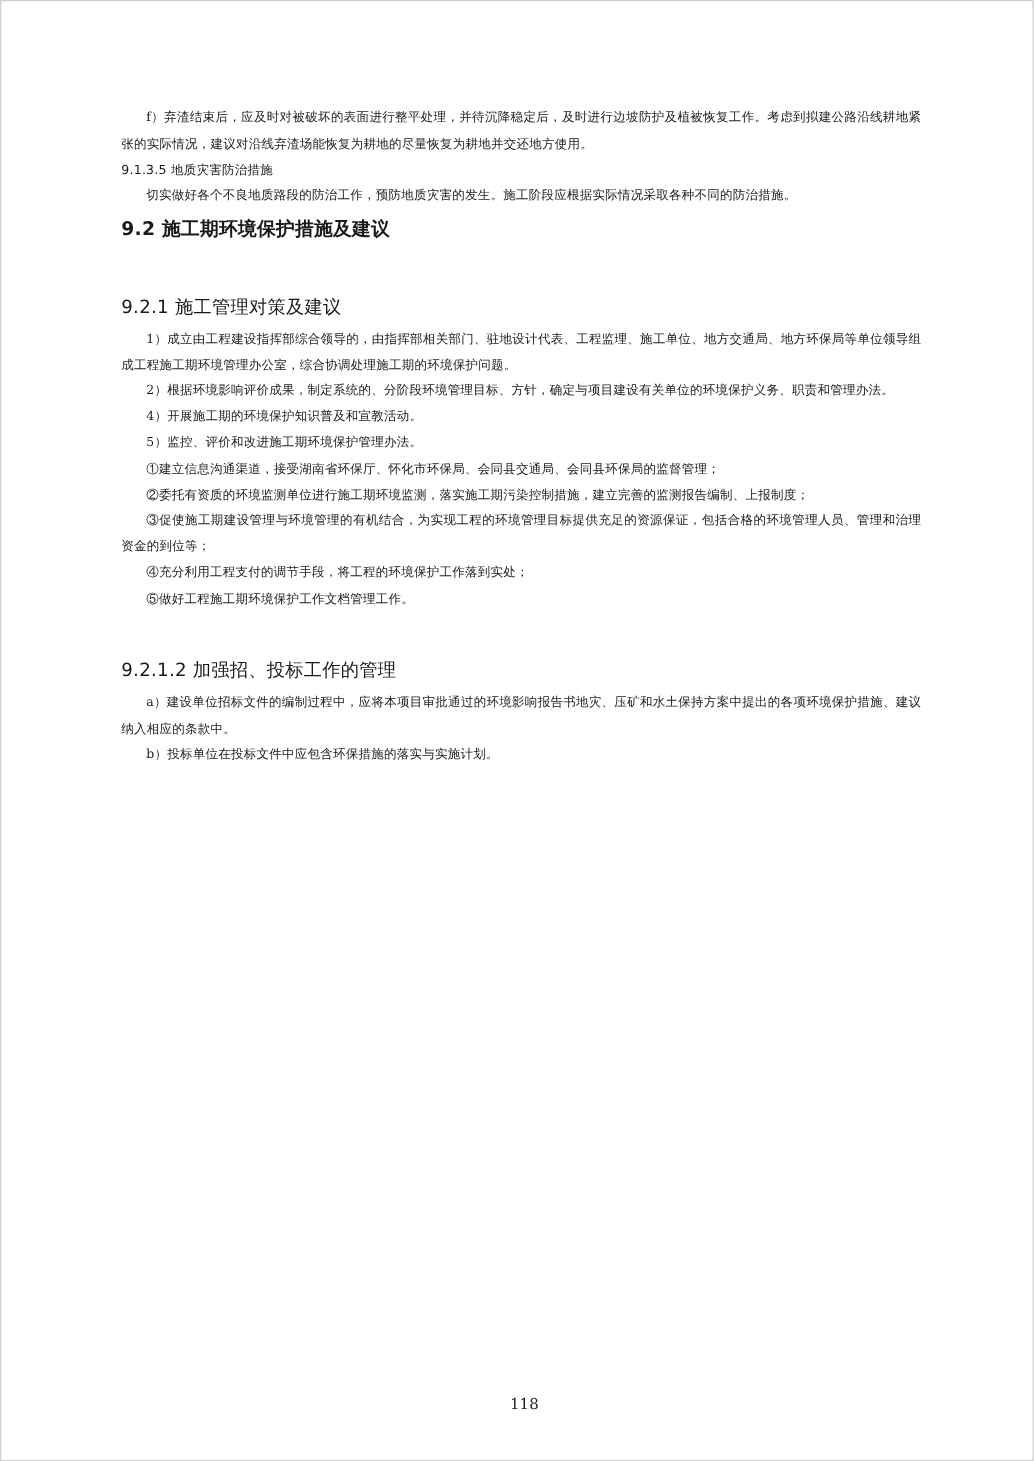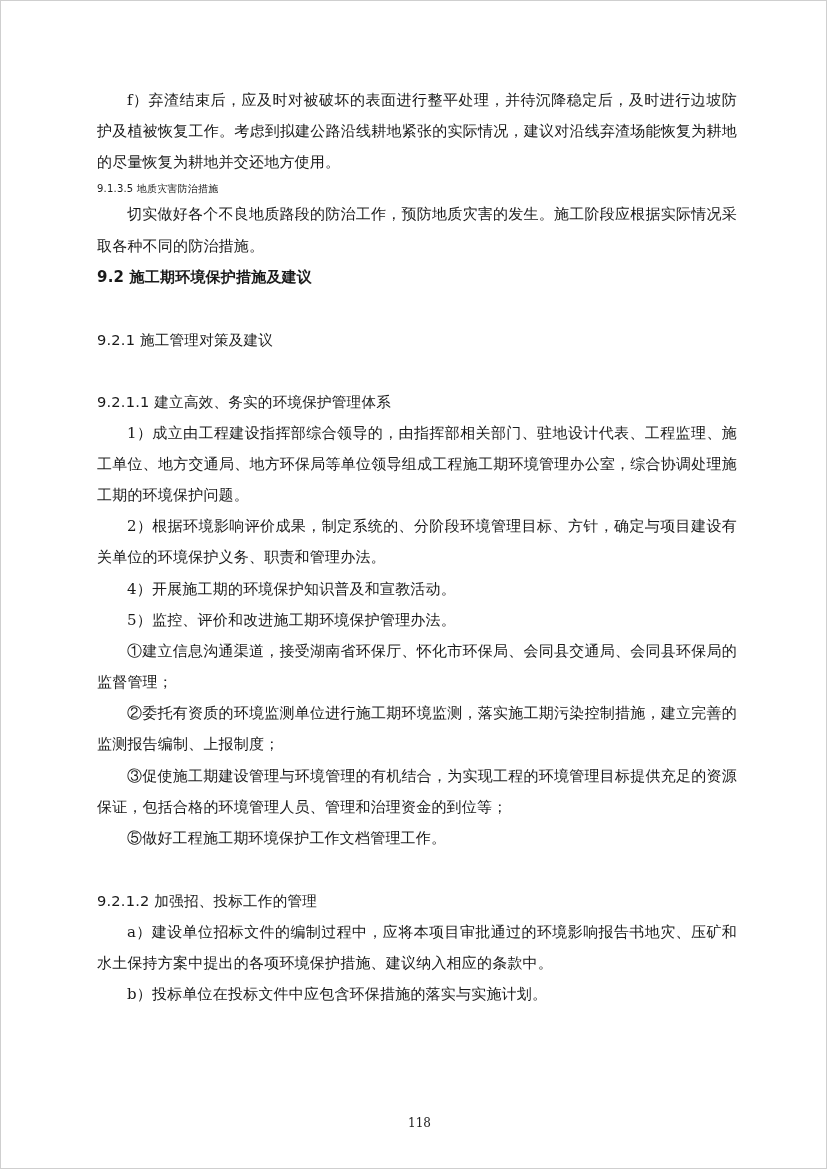--- a/index.html
+++ b/index.html
@@ -21,21 +21,21 @@
     overflow: hidden;
   }
   .content {
     position: absolute;
     left: 96px;
     top: 84px;
     width: 640px;
   }
   p {
     margin: 0;
-    font-size: 15px;
+    font-size: 10px;
     line-height: 2.08;
     color: #1a1a1a;
     text-align: justify;
     text-justify: inter-ideograph;
     font-family: "DejaVu Serif", "Liberation Serif", serif;
     letter-spacing: 0.2px;
   }
   p.indent2 {
     text-indent: 2em;
   }
@@ -70,27 +70,27 @@
 </head>
 <body>
 
 <div class="page">
   <div class="content">
     <p class="indent2">f）弃渣结束后，应及时对被破坏的表面进行整平处理，并待沉降稳定后，及时进行边坡防护及植被恢复工作。考虑到拟建公路沿线耕地紧张的实际情况，建议对沿线弃渣场能恢复为耕地的尽量恢复为耕地并交还地方使用。</p>
     <p class="heading-num">9.1.3.5   地质灾害防治措施</p>
     <p class="indent2">切实做好各个不良地质路段的防治工作，预防地质灾害的发生。施工阶段应根据实际情况采取各种不同的防治措施。</p>
     <p class="heading-bold">9.2  施工期环境保护措施及建议</p>
     <p class="heading-sub">9.2.1    施工管理对策及建议</p>
-    <p class="heading-sub">9.2.1.1    建立高效、务实的环境保护管理体系</p>
     <p class="indent2">1）成立由工程建设指挥部综合领导的，由指挥部相关部门、驻地设计代表、工程监理、施工单位、地方交通局、地方环保局等单位领导组成工程施工期环境管理办公室，综合协调处理施工期的环境保护问题。</p>
     <p class="indent2">2）根据环境影响评价成果，制定系统的、分阶段环境管理目标、方针，确定与项目建设有关单位的环境保护义务、职责和管理办法。</p>
     <p class="indent2">4）开展施工期的环境保护知识普及和宣教活动。</p>
     <p class="indent2">5）监控、评价和改进施工期环境保护管理办法。</p>
     <p class="indent2">①建立信息沟通渠道，接受湖南省环保厅、怀化市环保局、会同县交通局、会同县环保局的监督管理；</p>
     <p class="indent2">②委托有资质的环境监测单位进行施工期环境监测，落实施工期污染控制措施，建立完善的监测报告编制、上报制度；</p>
     <p class="indent2">③促使施工期建设管理与环境管理的有机结合，为实现工程的环境管理目标提供充足的资源保证，包括合格的环境管理人员、管理和治理资金的到位等；</p>
+    <p class="indent2">④充分利用工程支付的调节手段，将工程的环境保护工作落到实处；</p>
     <p class="indent2">⑤做好工程施工期环境保护工作文档管理工作。</p>
     <p class="heading-sub">9.2.1.2    加强招、投标工作的管理</p>
     <p class="indent2">a）建设单位招标文件的编制过程中，应将本项目审批通过的环境影响报告书地灾、压矿和水土保持方案中提出的各项环境保护措施、建议纳入相应的条款中。</p>
     <p class="indent2">b）投标单位在投标文件中应包含环保措施的落实与实施计划。</p>
   </div>
   <div class="pagenum">118</div>
 </div>
 
 </body></html>

